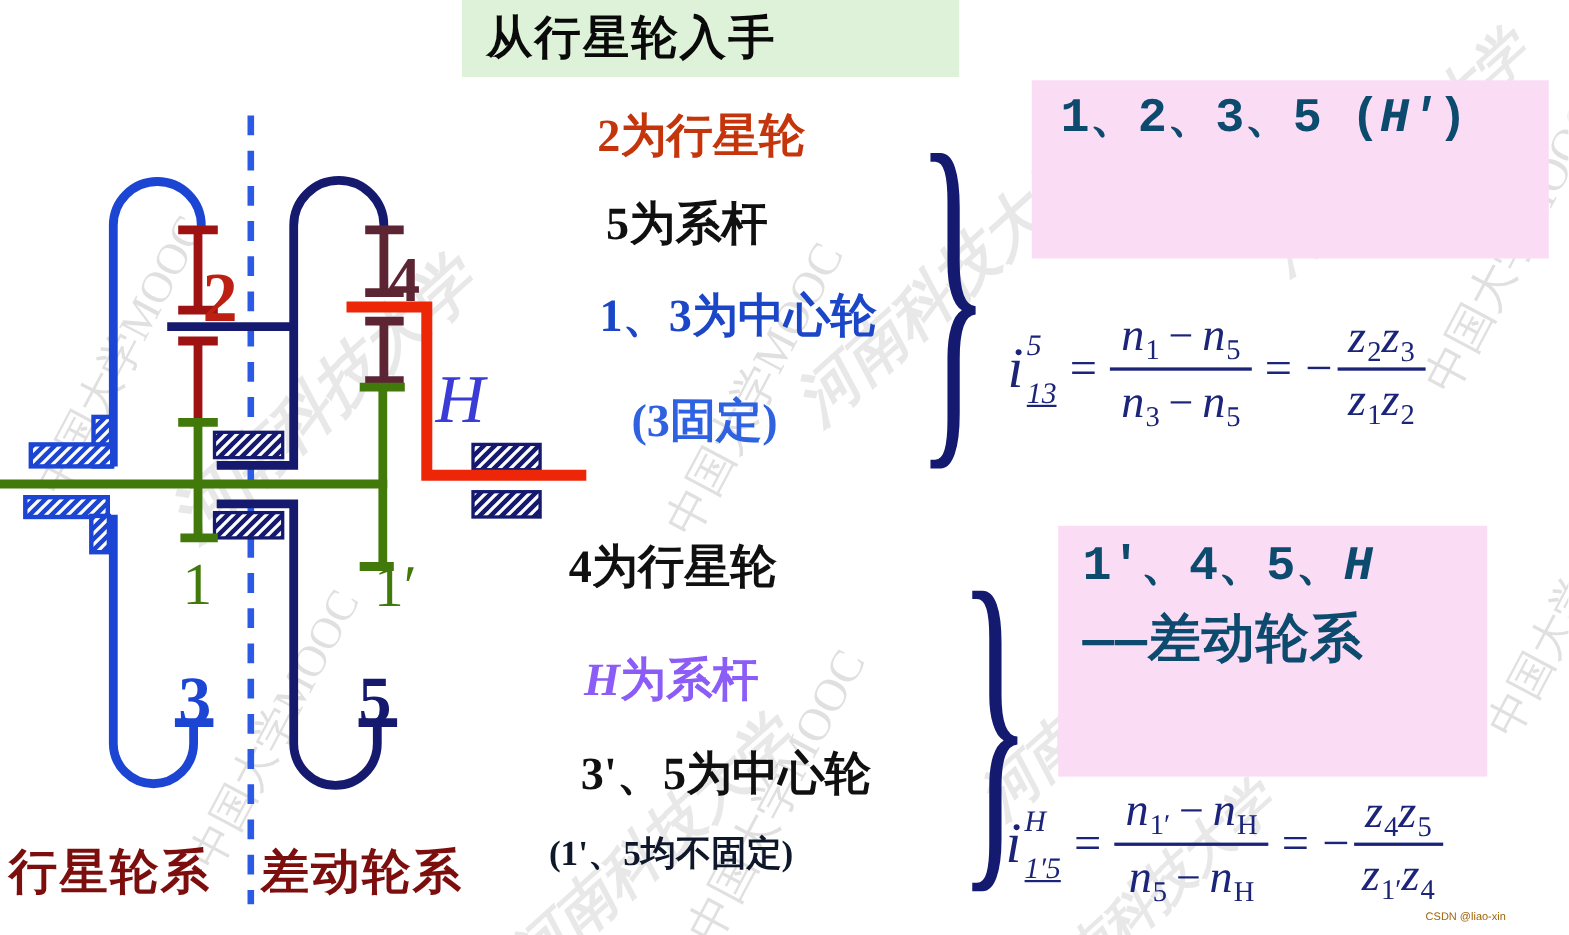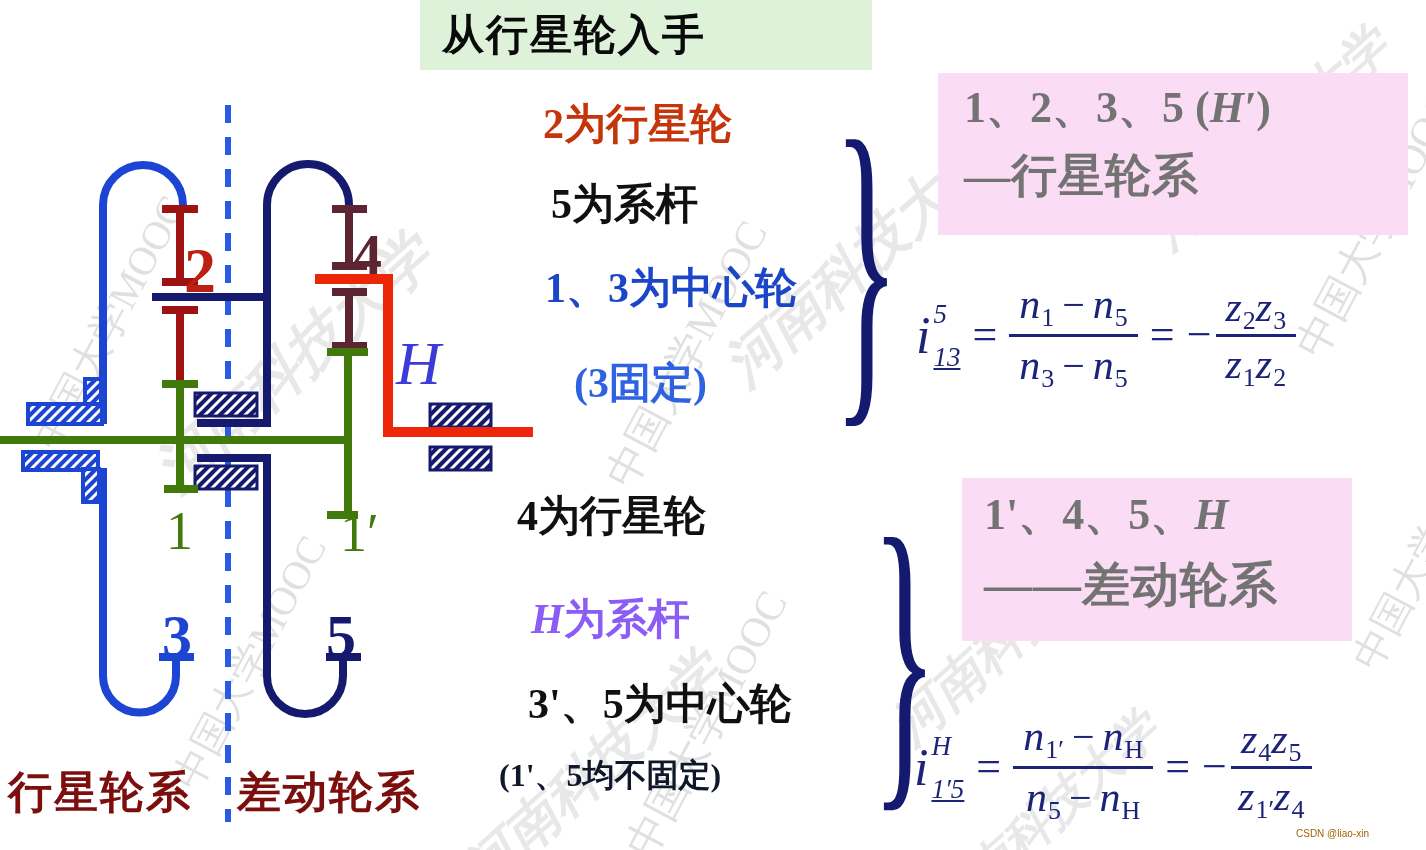--- a/index.html
+++ b/index.html
@@ -30,23 +30,23 @@
   .an-8{left:499px;top:757px;font-size:32px;color:#0f172a;}
   .it{font-style:italic;}
   
   .brace{color:#141a70;font-family:"Liberation Serif",serif;display:flex;align-items:center;justify-content:center;}
   .brace-1{left:834px;top:96px;width:64px;height:334px;}
   .brace-2{left:872px;top:496px;width:64px;height:318px;}
   .brace>span{font-size:110px;line-height:1;display:block;}
   .brace-1>span{transform:scale(1.25,3.15);}
   .brace-2>span{transform:scale(1.25,3.0);}
   
-  .result{background:var(--pink);box-sizing:border-box;color:#737373;}
+  .result{background:var(--pink);box-sizing:border-box;color:#0c4a6e;font-family:Liberation Mono, monospace;}
   .result-1{left:938px;top:73px;width:470px;height:162px;padding:10px 0 0 26px;}
-  .result-2{left:962px;top:478px;width:390px;height:163px;padding:12px 0 0 22px;}
+  .result-2{left:962px;top:478px;width:390px;height:228px;padding:12px 0 0 22px;}
   .result .line1{font-size:44px;font-weight:bold;}
   .result .line2{font-size:46px;font-weight:bold;margin-top:16px;letter-spacing:1px;}
   .result-2 .line2{font-size:48px;}
   
   .formula{display:flex;align-items:center;color:var(--formula);
     font-family:"Liberation Serif",serif;font-style:italic;}
   .formula-1{left:916px;top:282px;}
   .formula-2{left:914px;top:714px;}
   .lead{display:flex;align-items:center;}
   .lead .ibase{font-size:52px;}
@@ -190,21 +190,20 @@
 
   <div class="abs brace brace-1">
       <span>}</span>
     </div>
   <div class="abs brace brace-2">
       <span>}</span>
     </div>
 
   <div class="abs result result-1">
     <div class="line1"><span>1、2、3、5 (</span><span class="it">H′</span><span>)</span></div>
-    <div class="line2">—行星轮系</div>
   </div>
 
   <div class="abs formula formula-1">
     <span class="lead">
       <span class="ibase">i</span>
       <span class="stack">
           <span class="sup">5</span>
           <span class="sub">13</span>
         </span>
     </span>

